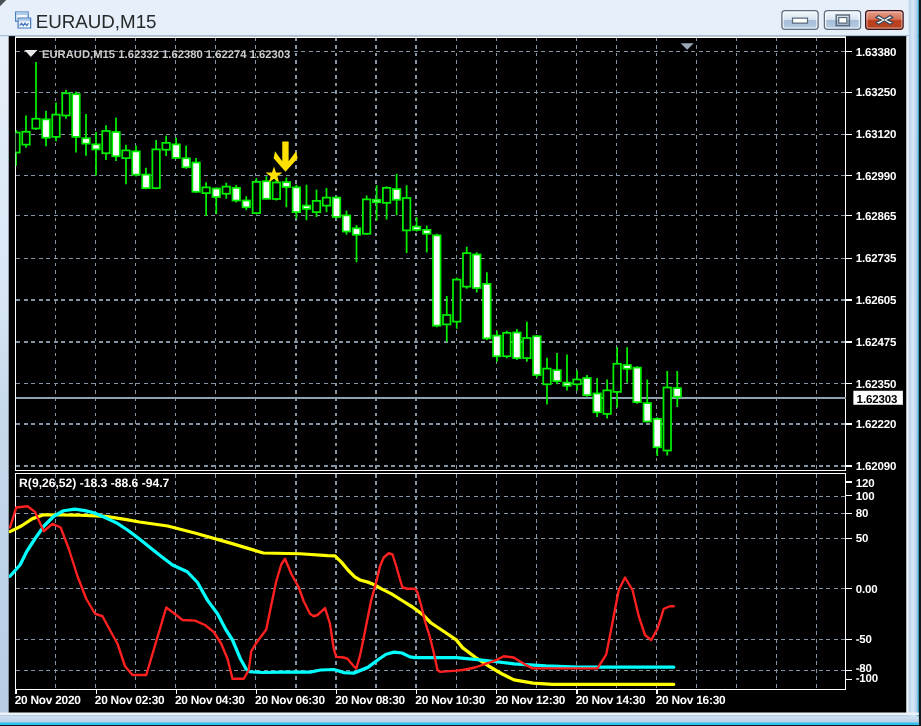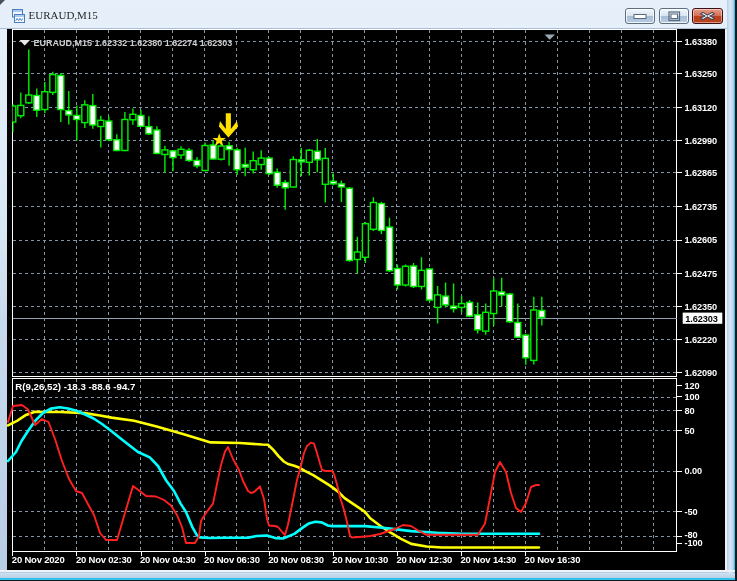--- a/index.html
+++ b/index.html
@@ -1,17 +1,17 @@
 <!DOCTYPE html>
 <html><head><meta charset="utf-8"><style>
 * { margin:0; padding:0; box-sizing:border-box; }
 html,body { width:737px; height:581px; overflow:hidden; background:#fff; }
 #win { position:relative; width:737px; height:581px; font-family:"Liberation Sans",sans-serif;
   background:linear-gradient(180deg,#e7f0fa 0%,#d9e7f5 40%,#c7d9ec 55%,#b7cde5 100%); }
-#title { position:absolute; left:28.5px; top:9px; font-size:11px; color:#26282a;font-family:Liberation Serif, serif; }
+#title { position:absolute; left:28.5px; top:9px; font-size:15px; color:#26282a; }
 #client { position:absolute; left:7px; top:29px; width:718px; height:542px; background:#000; }
 #tline { position:absolute; left:0; top:27.8px; width:737px; height:1px; background:#aabfd6; }
 .btn { position:absolute; top:8px; height:16px; border-radius:3px; border:1px solid #5f6e7e;
   background:linear-gradient(180deg,#f2f8fd 0%,#d8e5f2 47%,#a7bed8 53%,#b7cce2 100%); box-shadow:inset 0 0 0 1px rgba(255,255,255,.8); }
 #bmin { left:625px; width:30px; }
 #bmax { left:659px; width:30px; }
 #bclose { left:692px; width:31px; border-color:#400f15;
   background:linear-gradient(180deg,#e99b84 0%,#d5735a 46%,#bf3f1c 53%,#b5431f 100%); box-shadow:inset 0 0 0 1px rgba(255,255,255,.45); }
 #wline { position:absolute; left:724.5px; top:29px; width:2.5px; height:542px; background:#eef3f8; }
 #redge { position:absolute; left:727px; top:0; width:6.5px; height:581px;

